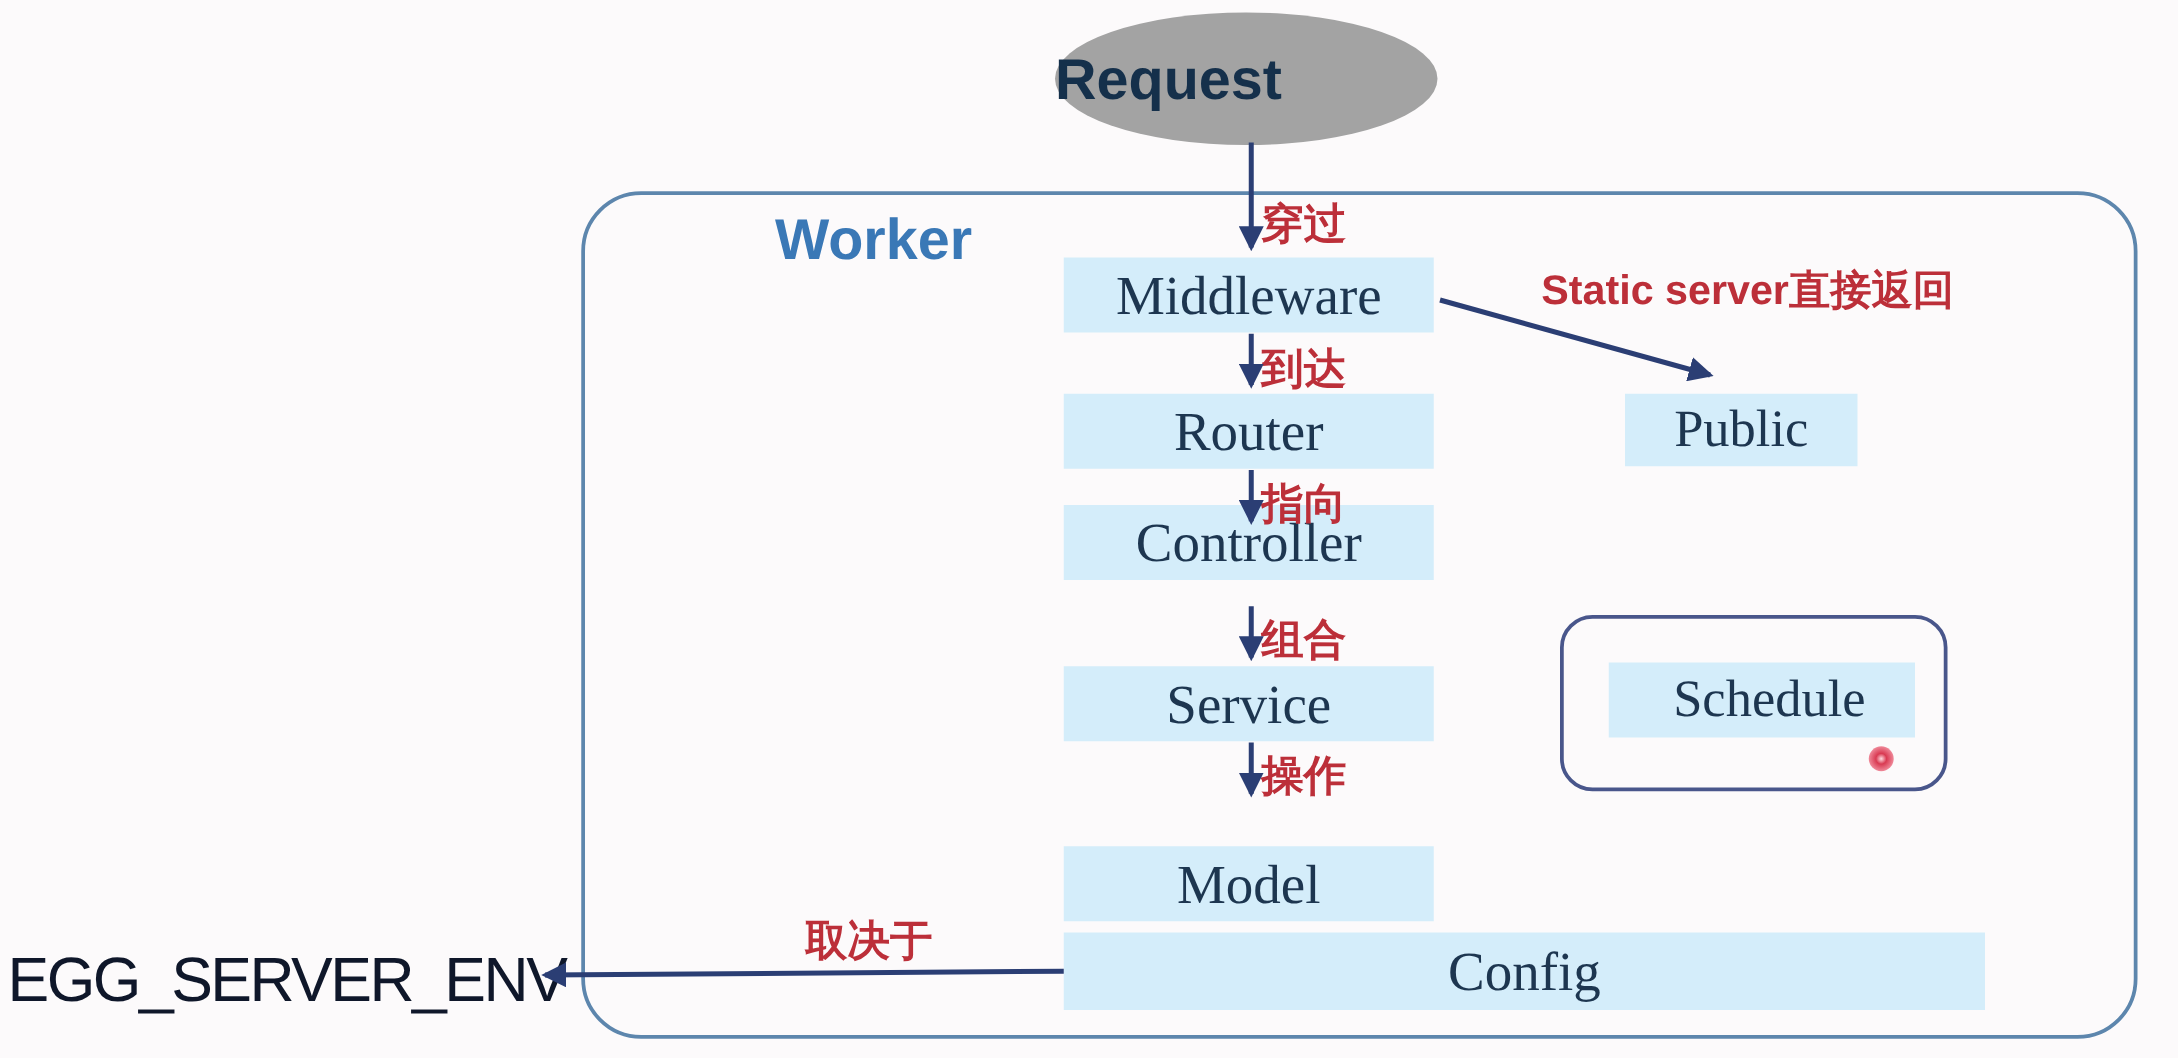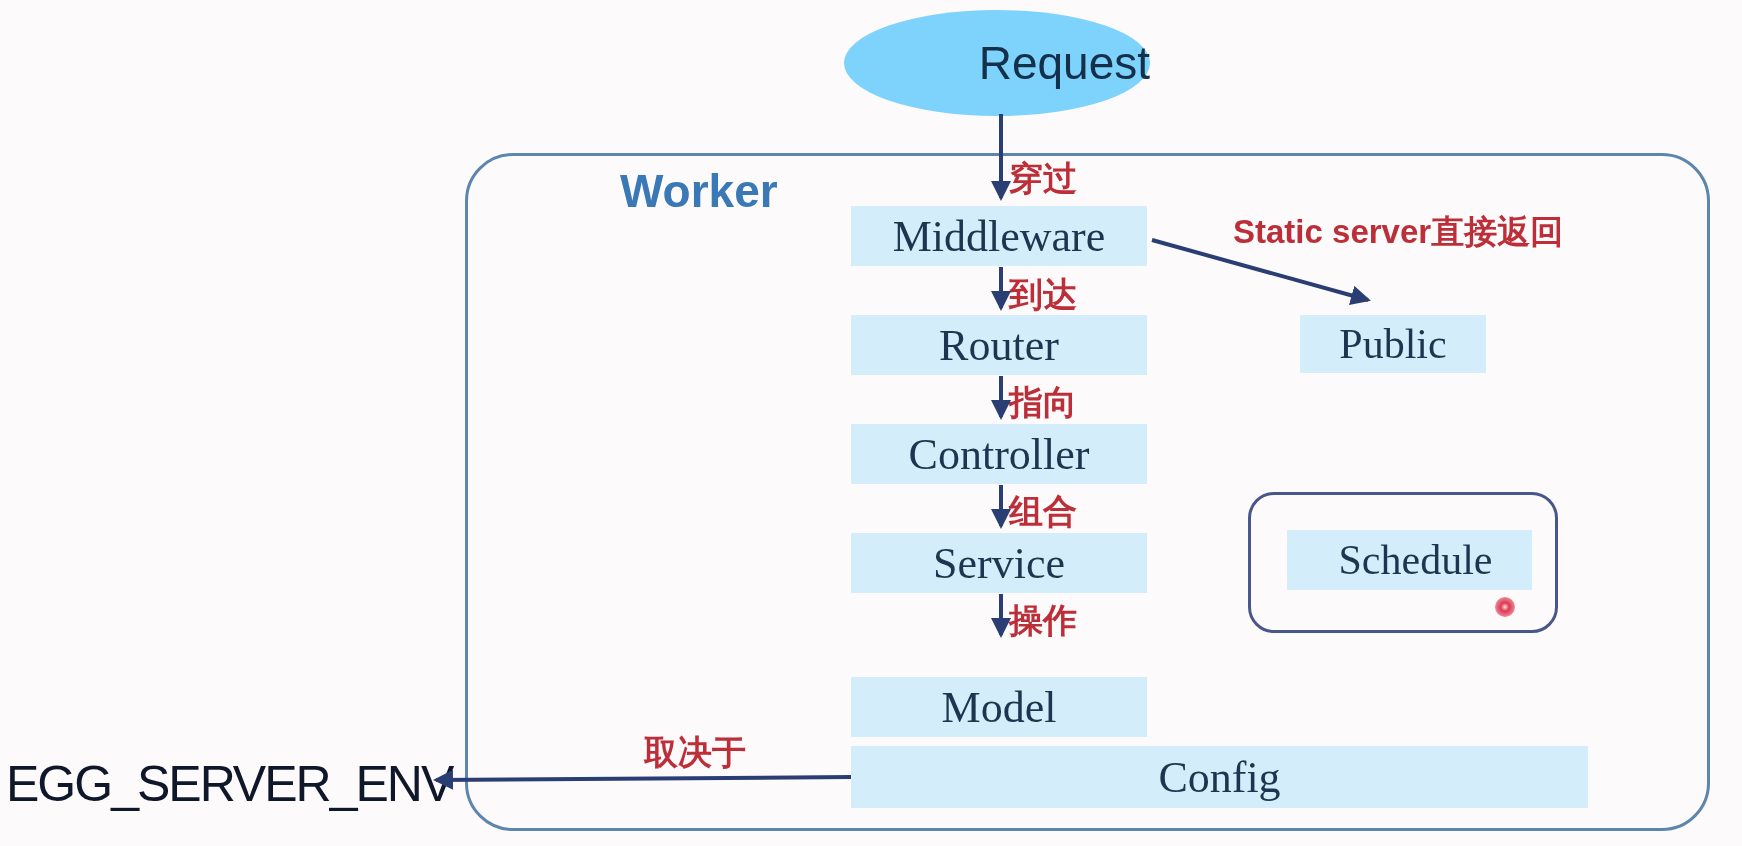--- a/index.html
+++ b/index.html
@@ -8,44 +8,44 @@
     width:1742px;height:846px;
     background:#fcfafb;
     font-family:"Liberation Sans","DejaVu Sans",sans-serif;
     overflow:hidden;
   }
   .abs{position:absolute;}
 
   
   .request{
     left:844px;top:10px;width:306px;height:106px;
-    background:#7dd3fc;border-radius:50%;
-    display:flex;align-items:center;justify-content:flex-end;
-    color:#15304b;font-size:46px;font-weight:400;
+    background:#a3a3a3;border-radius:50%;
+    display:flex;align-items:center;justify-content:flex-start;
+    color:#15304b;font-size:46px;font-weight:700;
   }
 
   
   .worker{
     left:465px;top:153px;width:1245px;height:678px;
     border:3px solid #5d86ad;border-radius:48px;
     box-sizing:border-box;
   }
   .worker-label{
     left:620px;top:164px;
     color:#3a78b6;font-size:46px;font-weight:600;
   }
 
   
   .node{
     background:#d4edfa;color:#1d3650;
     display:flex;align-items:center;justify-content:center;
     font-size:44px;font-weight:500;font-family:Liberation Serif, serif;
   }
   .flow{left:851px;width:296px;height:60px;}
-  .f0{top:206px;} .f1{top:315px;} .f2{top:424px;} .f3{top:533px;} .f4{top:642px;margin-top:35px;}
+  .f0{top:206px;} .f1{top:315px;} .f2{top:404px;} .f3{top:533px;} .f4{top:642px;margin-top:35px;}
 
   .public{left:1300px;top:315px;width:186px;height:58px;font-size:42px;}
   .config{left:851px;top:746px;width:737px;height:62px;align-items:center;}
 
   
   .schedule-frame{
     left:1248px;top:492px;width:310px;height:141px;
     border:3px solid #49568b;border-radius:26px;box-sizing:border-box;
   }
   .schedule-box{left:1287px;top:530px;width:233px;height:60px;font-size:42px;padding-left:12px;}

